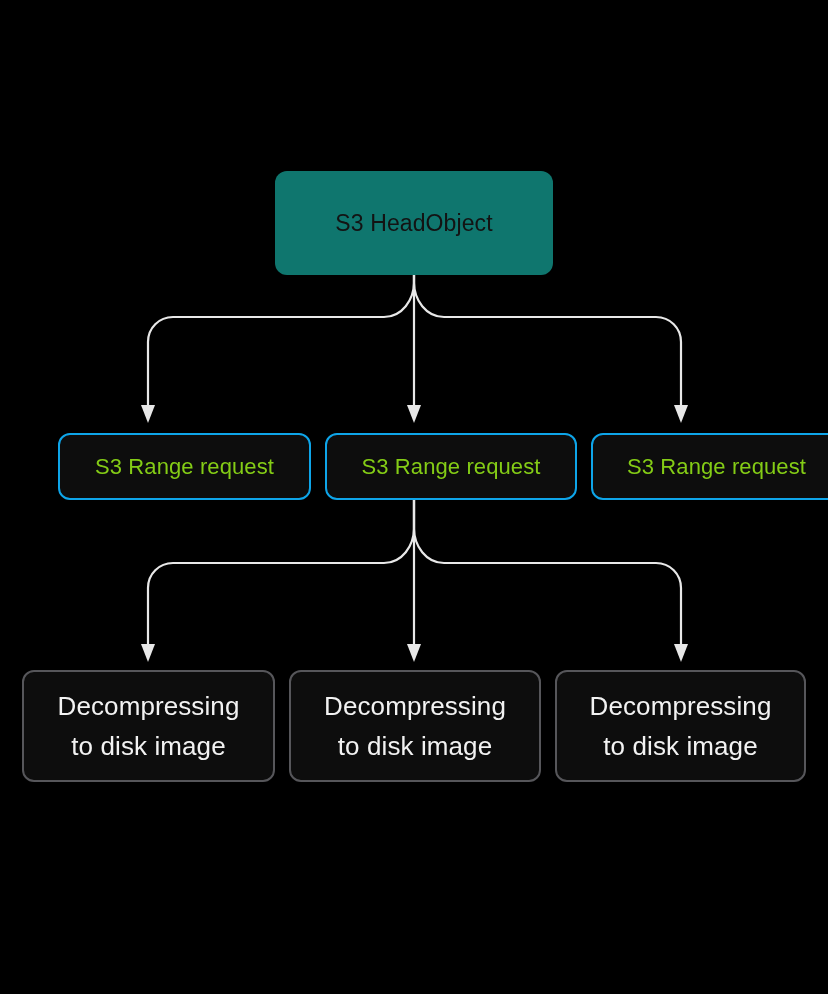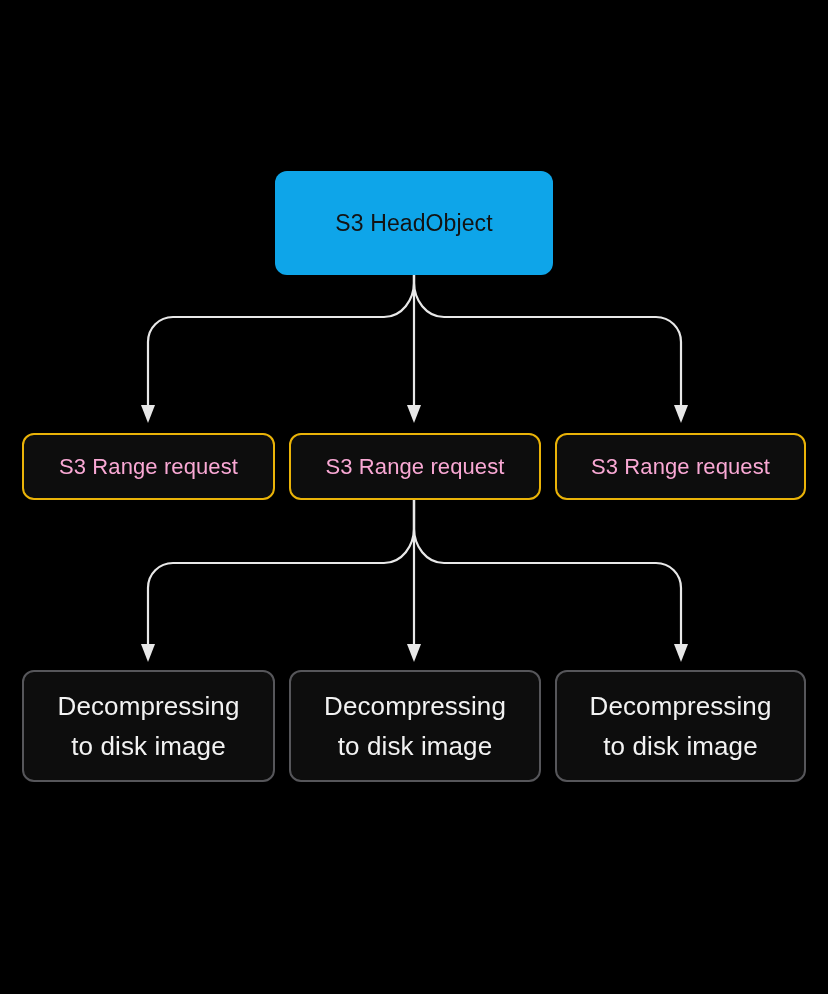--- a/index.html
+++ b/index.html
@@ -30,34 +30,35 @@
   .node {
     position: absolute;
     box-sizing: border-box;
     display: flex;
     align-items: center;
     justify-content: center;
     text-align: center;
     border-radius: 12px;
   }
   .node-root {
-    background: #0ea5e9;
+    background: #0f766e;
     color: #131313;
     border: none;
     font-size: 23px;
     font-weight: 400;
     letter-spacing: 0.1px;
   }
   .node-branch {
     background: #0d0d0d;
-    color: #f9a8d4;
-    border: 2px solid #eab308;
+    color: #84cc16;
+    border: 2px solid #0ea5e9;
     font-size: 22px;
     font-weight: 400;
     letter-spacing: 0.1px;
+    margin-left: 36px;
   }
   .node-leaf {
     background: #0d0d0d;
     color: #f2f2f2;
     border: 2px solid #56565a;
     font-size: 26px;
     font-weight: 400;
     line-height: 40px;
     letter-spacing: 0.1px;
   }

